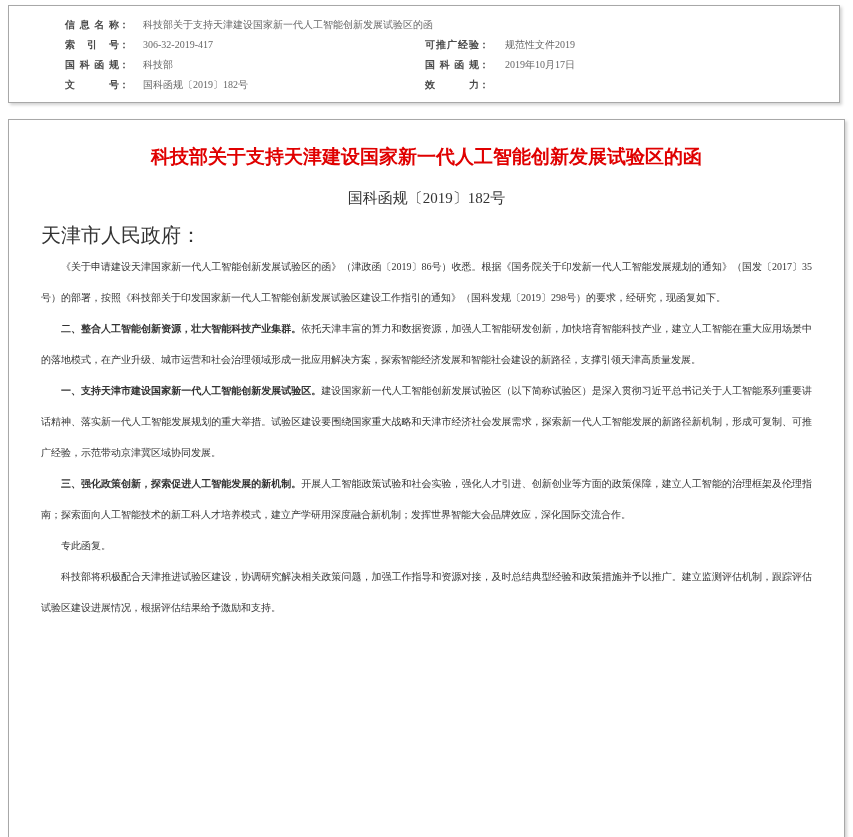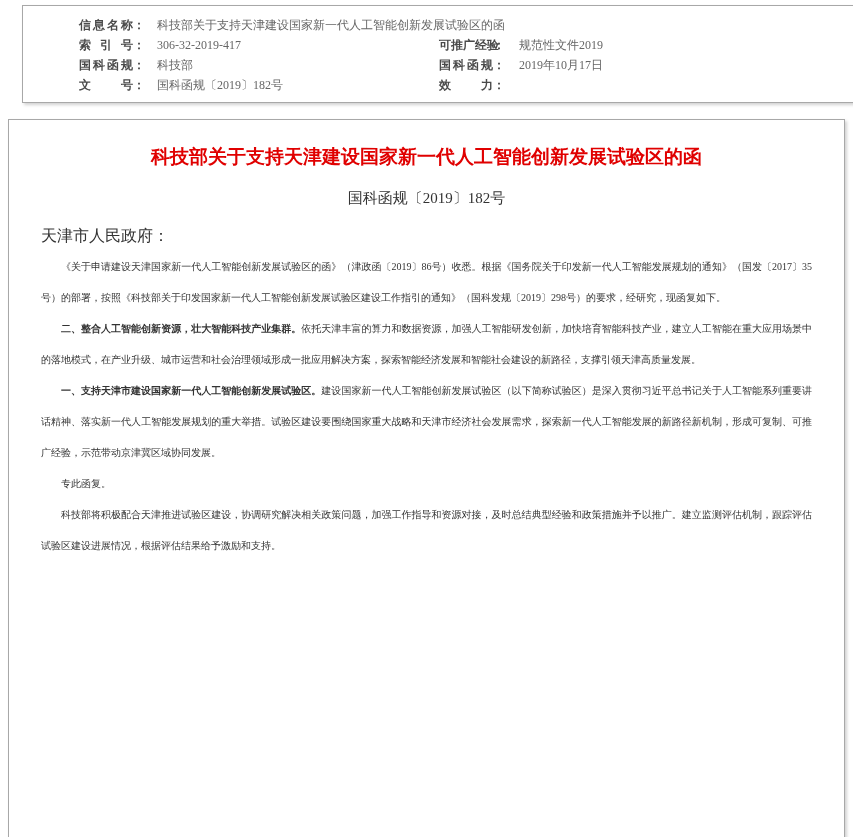--- a/index.html
+++ b/index.html
@@ -9,28 +9,28 @@
     height: 837px;
     overflow: hidden;
     background: #ffffff;
     font-family: "Liberation Serif", "DejaVu Serif", serif;
     color: #333333;
   }
 
   
   .meta-box {
     position: absolute;
-    left: 22px; top: 5px;
+    left: 8px; top: 5px;
     width: 832px; height: 98px;
     background: #ffffff;
     border: 1px solid #a8a8a8;
     box-shadow: 2px 2px 3px rgba(0,0,0,0.18);
     box-sizing: border-box;
     padding: 9px 0 0 56px;
-    font-size: 12px;
+    font-size: 10px;
   }
   .meta-row {
     display: grid;
     grid-template-columns: 78px 282px 80px 1fr;
     line-height: 20px;
     height: 20px;
     white-space: nowrap;
   }
   .meta-row.full { grid-template-columns: 78px 1fr; }
   .mlabel {
@@ -68,21 +68,21 @@
   }
   .doc-number {
     margin: 16px 0 10px 0;
     text-align: center;
     font-size: 15px;
     color: #333333;
     line-height: 24px;
   }
   .salutation {
     margin: 0;
-    font-size: 16px;
+    font-size: 20px;
     line-height: 31px;
     text-indent: 0;
   }
   .body-para {
     margin: 0;
     font-size: 10px;
     line-height: 31px;
     text-indent: 2em;
     text-align: justify;
   }
@@ -140,19 +140,20 @@
   </div>
 
   <div class="doc-box">
     <h1 class="doc-title" style="color: rgb(224, 0, 0);">科技部关于支持天津建设国家新一代人工智能创新发展试验区的函</h1>
     <div class="doc-number">国科函规〔2019〕182号</div>
     <p class="salutation">天津市人民政府：</p>
     <div id="paragraphs">
         <p class="body-para"><span>《关于申请建设天津国家新一代人工智能创新发展试验区的函》（津政函〔2019〕86号）收悉。根据《国务院关于印发新一代人工智能发展规划的通知》（国发〔2017〕35号）的部署，按照《科技部关于印发国家新一代人工智能创新发展试验区建设工作指引的通知》（国科发规〔2019〕298号）的要求，经研究，现函复如下。</span></p>
         <p class="body-para"><b>二、整合人工智能创新资源，壮大智能科技产业集群。</b><span>依托天津丰富的算力和数据资源，加强人工智能研发创新，加快培育智能科技产业，建立人工智能在重大应用场景中的落地模式，在产业升级、城市运营和社会治理领域形成一批应用解决方案，探索智能经济发展和智能社会建设的新路径，支撑引领天津高质量发展。</span></p>
         <p class="body-para"><b>一、支持天津市建设国家新一代人工智能创新发展试验区。</b><span>建设国家新一代人工智能创新发展试验区（以下简称试验区）是深入贯彻习近平总书记关于人工智能系列重要讲话精神、落实新一代人工智能发展规划的重大举措。试验区建设要围绕国家重大战略和天津市经济社会发展需求，探索新一代人工智能发展的新路径新机制，形成可复制、可推广经验，示范带动京津冀区域协同发展。</span></p>
+        <p class="body-para"><b>三、强化政策创新，探索促进人工智能发展的新机制。</b><span>开展人工智能政策试验和社会实验，强化人才引进、创新创业等方面的政策保障，建立人工智能的治理框架及伦理指南；探索面向人工智能技术的新工科人才培养模式，建立产学研用深度融合新机制；发挥世界智能大会品牌效应，深化国际交流合作。</span></p>
         <p class="body-para"><span>专此函复。</span></p>
         <p class="body-para"><span>科技部将积极配合天津推进试验区建设，协调研究解决相关政策问题，加强工作指导和资源对接，及时总结典型经验和政策措施并予以推广。建立监测评估机制，跟踪评估试验区建设进展情况，根据评估结果给予激励和支持。</span></p>
       </div>
 
   </div>
 
 </div>
 
 </body></html>

